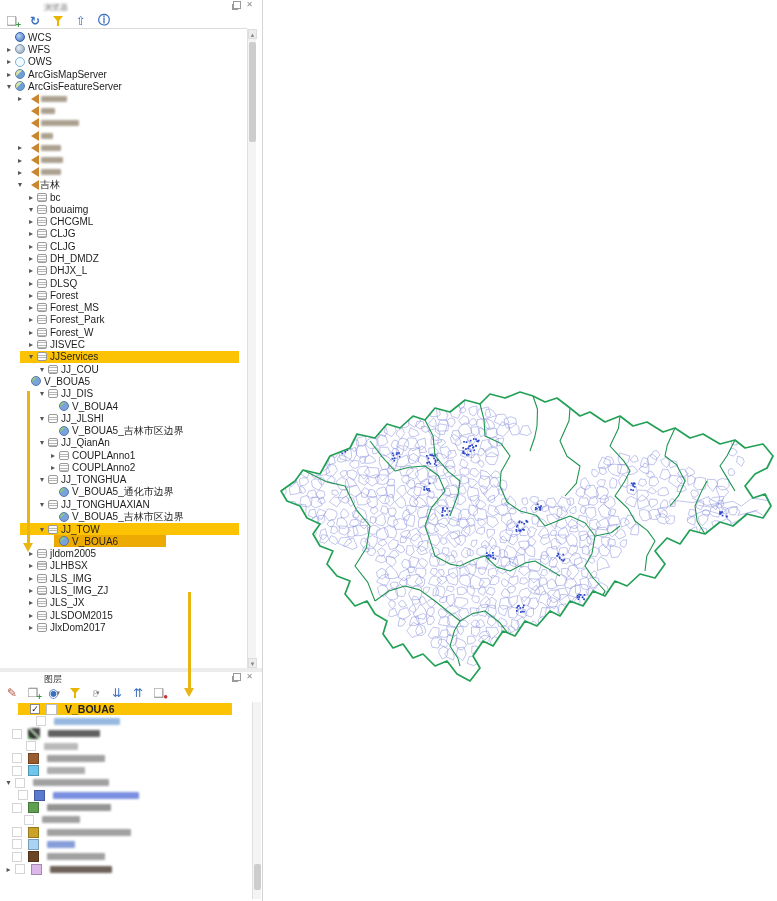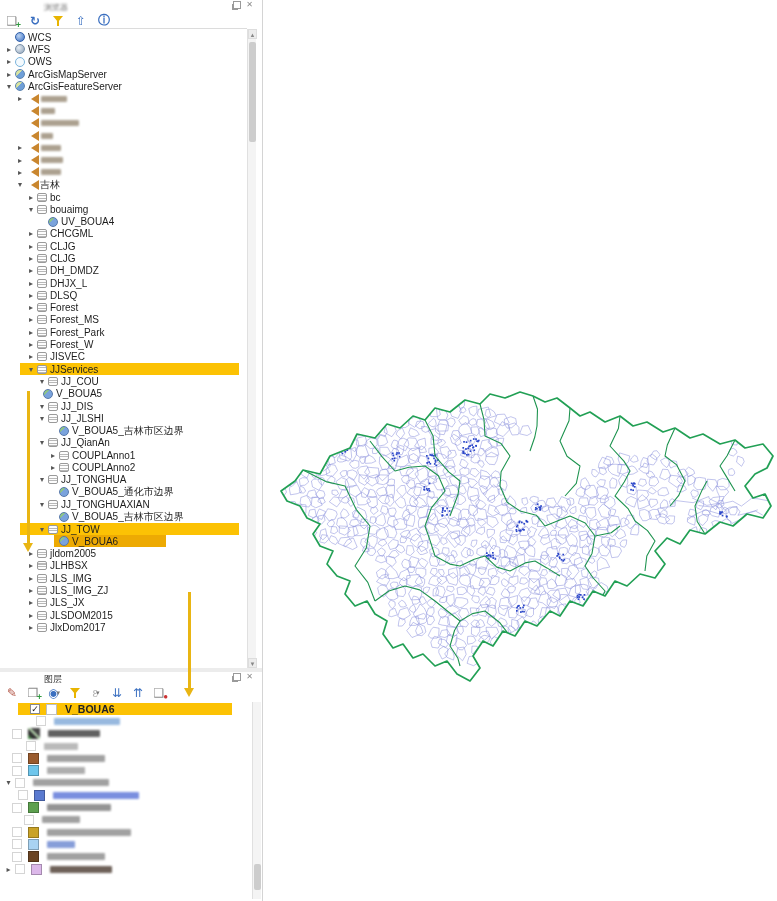--- a/index.html
+++ b/index.html
@@ -179,25 +179,20 @@
         <div class="trow" style="padding-left: 26px;">
           <span class="exp">▸</span>
           <span class="ticon db"></span>
           <span class="tlabel">bc</span>
         </div>
         <div class="trow" style="padding-left: 26px;">
           <span class="exp">▾</span>
           <span class="ticon db"></span>
           <span class="tlabel">bouaimg</span>
         </div>
-        <div class="trow" style="padding-left: 37px;">
-          <span class="exp"></span>
-          <span class="ticon lyr"></span>
-          <span class="tlabel">UV_BOUA4</span>
-        </div>
         <div class="trow" style="padding-left: 26px;">
           <span class="exp">▸</span>
           <span class="ticon db"></span>
           <span class="tlabel">CHCGML</span>
         </div>
         <div class="trow" style="padding-left: 26px;">
           <span class="exp">▸</span>
           <span class="ticon db"></span>
           <span class="tlabel">CLJG</span>
         </div>
@@ -250,29 +245,34 @@
           <div class="hl1"></div>
           <span class="exp">▾</span>
           <span class="ticon db"></span>
           <span class="tlabel">JJServices</span>
         </div>
         <div class="trow" style="padding-left: 37px;">
           <span class="exp">▾</span>
           <span class="ticon db"></span>
           <span class="tlabel">JJ_COU</span>
         </div>
-        <div class="trow" style="padding-left: 32px;">
+        <div class="trow" style="padding-left: 20px;">
           <span class="exp"></span>
           <span class="ticon lyr"></span>
           <span class="tlabel">V_BOUA5</span>
         </div>
         <div class="trow" style="padding-left: 37px;">
           <span class="exp">▾</span>
           <span class="ticon db"></span>
           <span class="tlabel">JJ_DIS</span>
+        </div>
+        <div class="trow" style="padding-left: 48px;">
+          <span class="exp"></span>
+          <span class="ticon lyr"></span>
+          <span class="tlabel">V_BOUA4</span>
         </div>
         <div class="trow" style="padding-left: 37px;">
           <span class="exp">▾</span>
           <span class="ticon db"></span>
           <span class="tlabel">JJ_JLSHI</span>
         </div>
         <div class="trow" style="padding-left: 48px;">
           <span class="exp"></span>
           <span class="ticon lyr"></span>
           <span class="tlabel">V_BOUA5_吉林市区边界</span>

